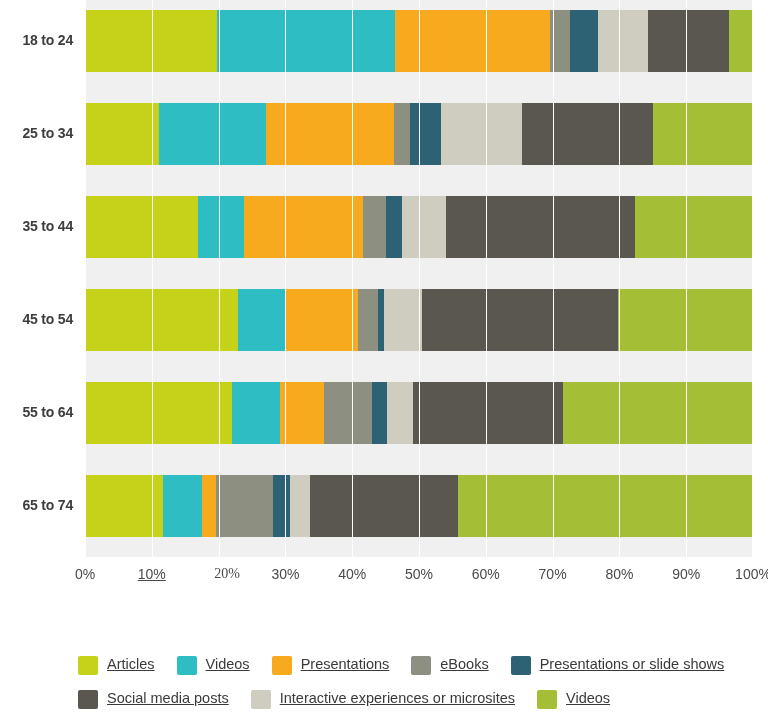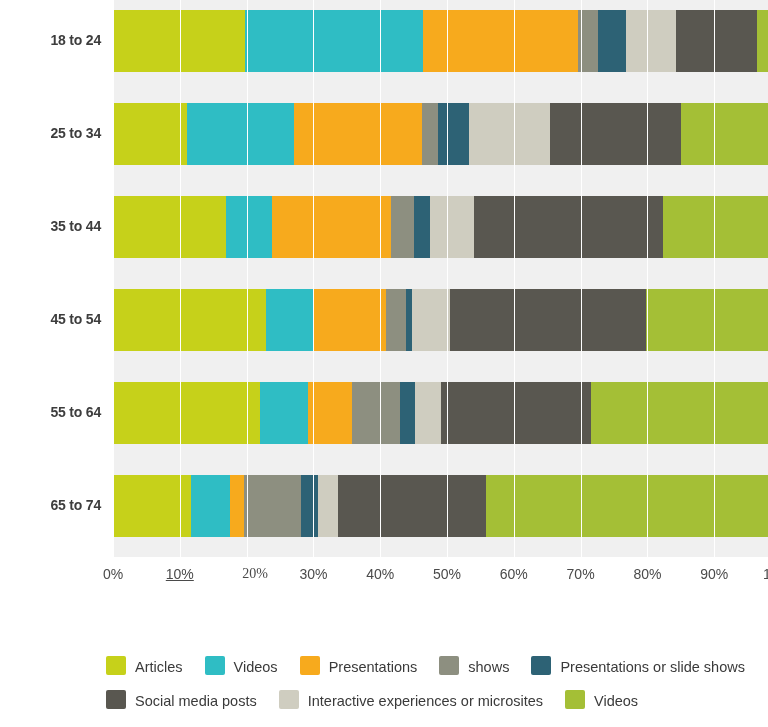--- a/index.html
+++ b/index.html
@@ -14,21 +14,20 @@
     color: #3a3a3a;
     overflow: hidden;
     position: relative;
   }
 
   #chart-root {
     position: absolute;
     left: 0; top: 0;
     width: 672px;
     height: 727px;
-    margin-left: 28px;
   }
 
   
   .plot-area {
     position: absolute;
     left: 85px;
     top: 0px;
     width: 668px;
     height: 557px;
     background: #f0f0f0;
@@ -121,23 +120,24 @@
   }
   .legend-row {
     display: flex;
     flex-direction: row;
     align-items: center;
     height: 34px;
   }
   .legend-item {
     display: flex;
     flex-direction: row;
-    align-items: flex-end;
+    align-items: flex-start;
     margin-right: 22px;
     white-space: nowrap;
+    text-decoration: underline;
   }
   .legend-swatch {
     width: 20px;
     height: 19px;
     border-radius: 2px;
     margin-right: 9px;
     flex: 0 0 auto;
   }
   .legend-label {
     font-size: 14.5px;
@@ -259,21 +259,21 @@
         <div class="legend-item">
           <span class="legend-swatch" style="background: rgb(47, 189, 196);"></span>
           <span class="legend-label">Videos</span>
         </div>
         <div class="legend-item">
           <span class="legend-swatch" style="background: rgb(247, 170, 29);"></span>
           <span class="legend-label">Presentations</span>
         </div>
         <div class="legend-item">
           <span class="legend-swatch" style="background: rgb(141, 143, 128);"></span>
-          <span class="legend-label">shows</span>
+          <span class="legend-label">eBooks</span>
         </div>
         <div class="legend-item">
           <span class="legend-swatch" style="background: rgb(45, 98, 117);"></span>
           <span class="legend-label">Presentations or slide shows</span>
         </div>
       </div>
       <div class="legend-row">
         <div class="legend-item">
           <span class="legend-swatch" style="background: rgb(89, 87, 80);"></span>
           <span class="legend-label">Social media posts</span>

